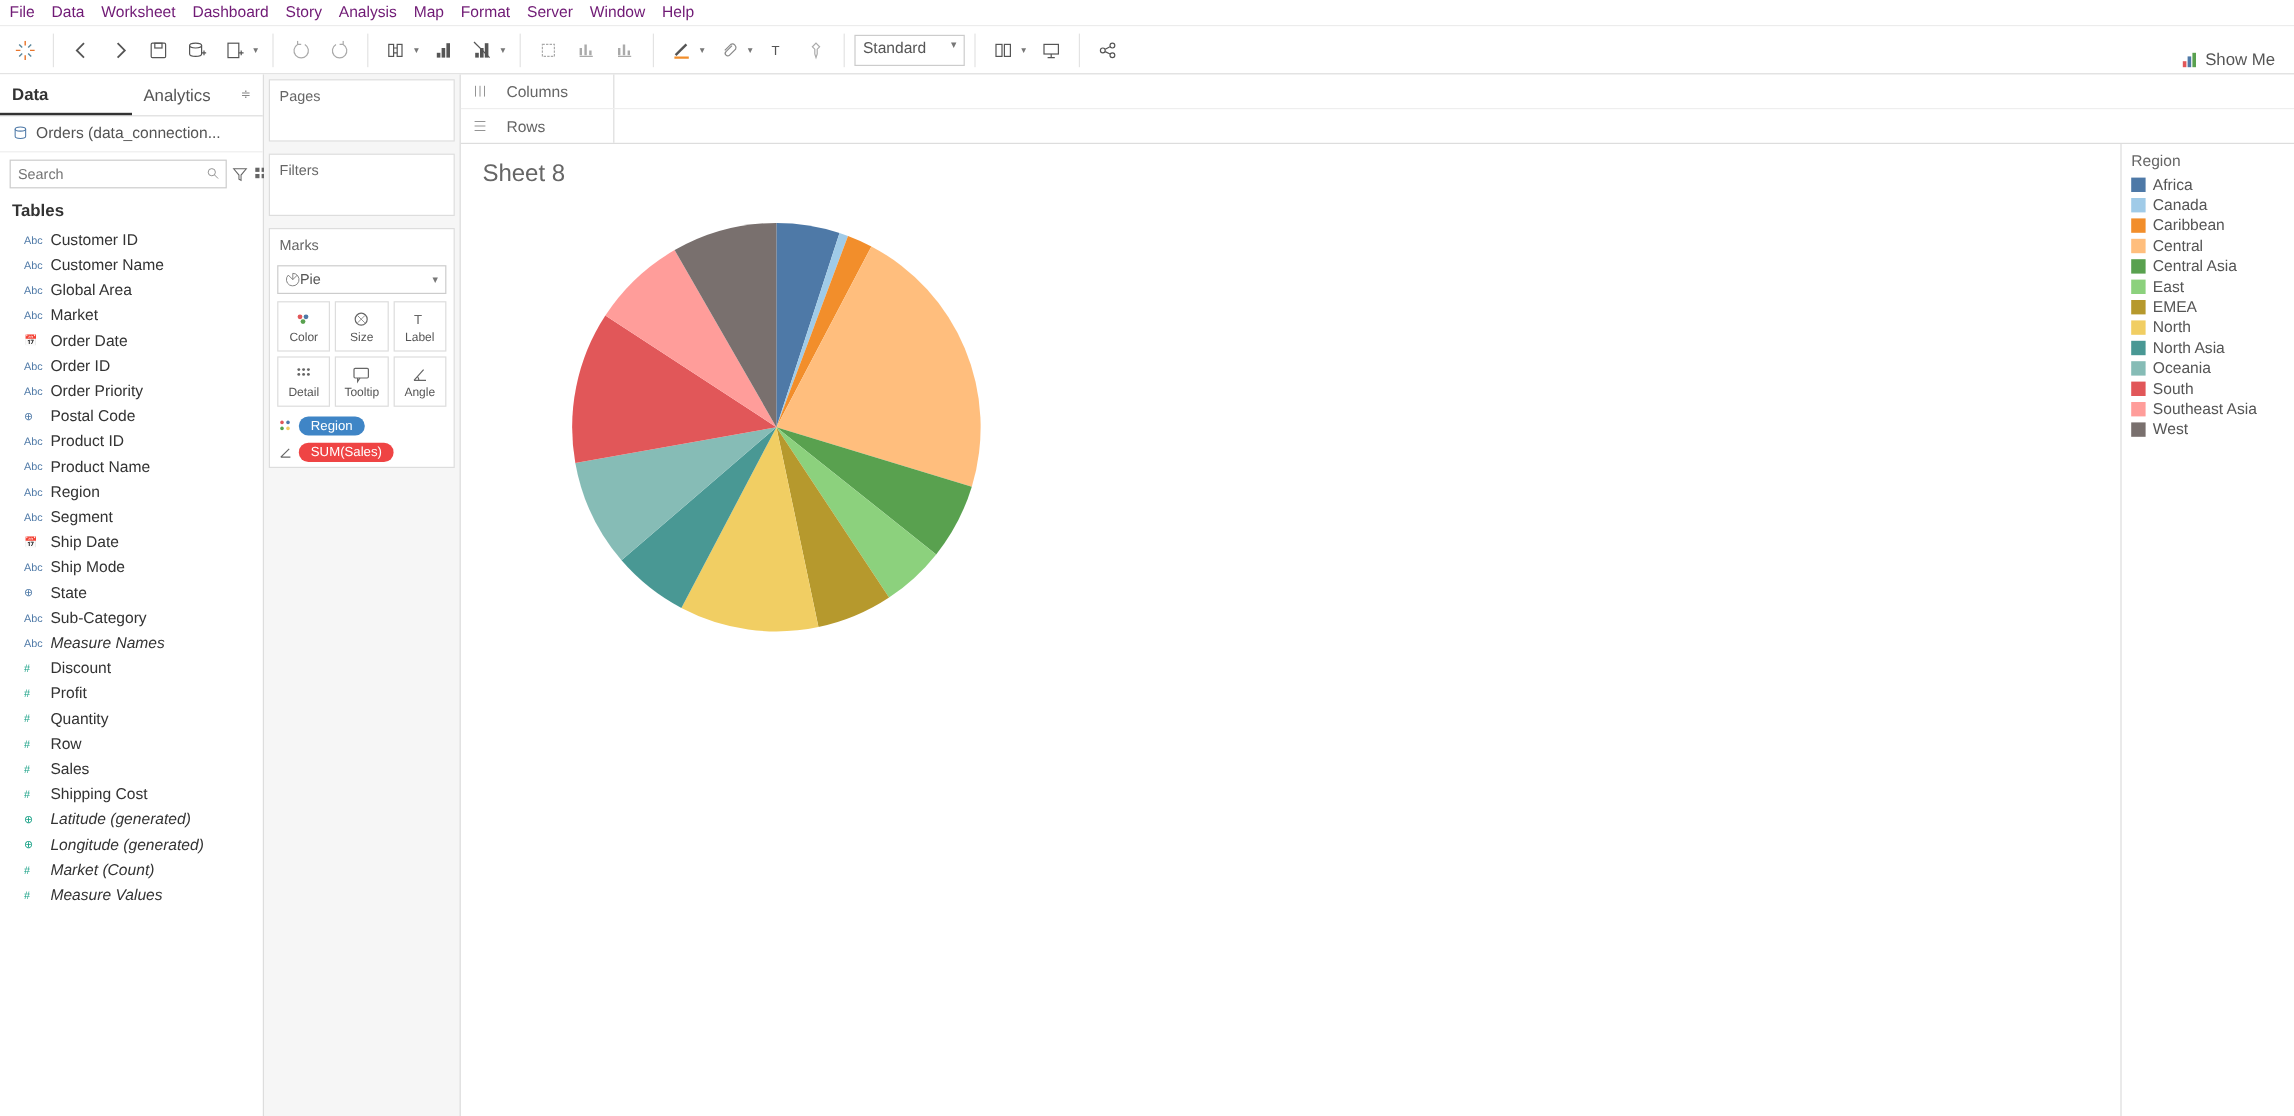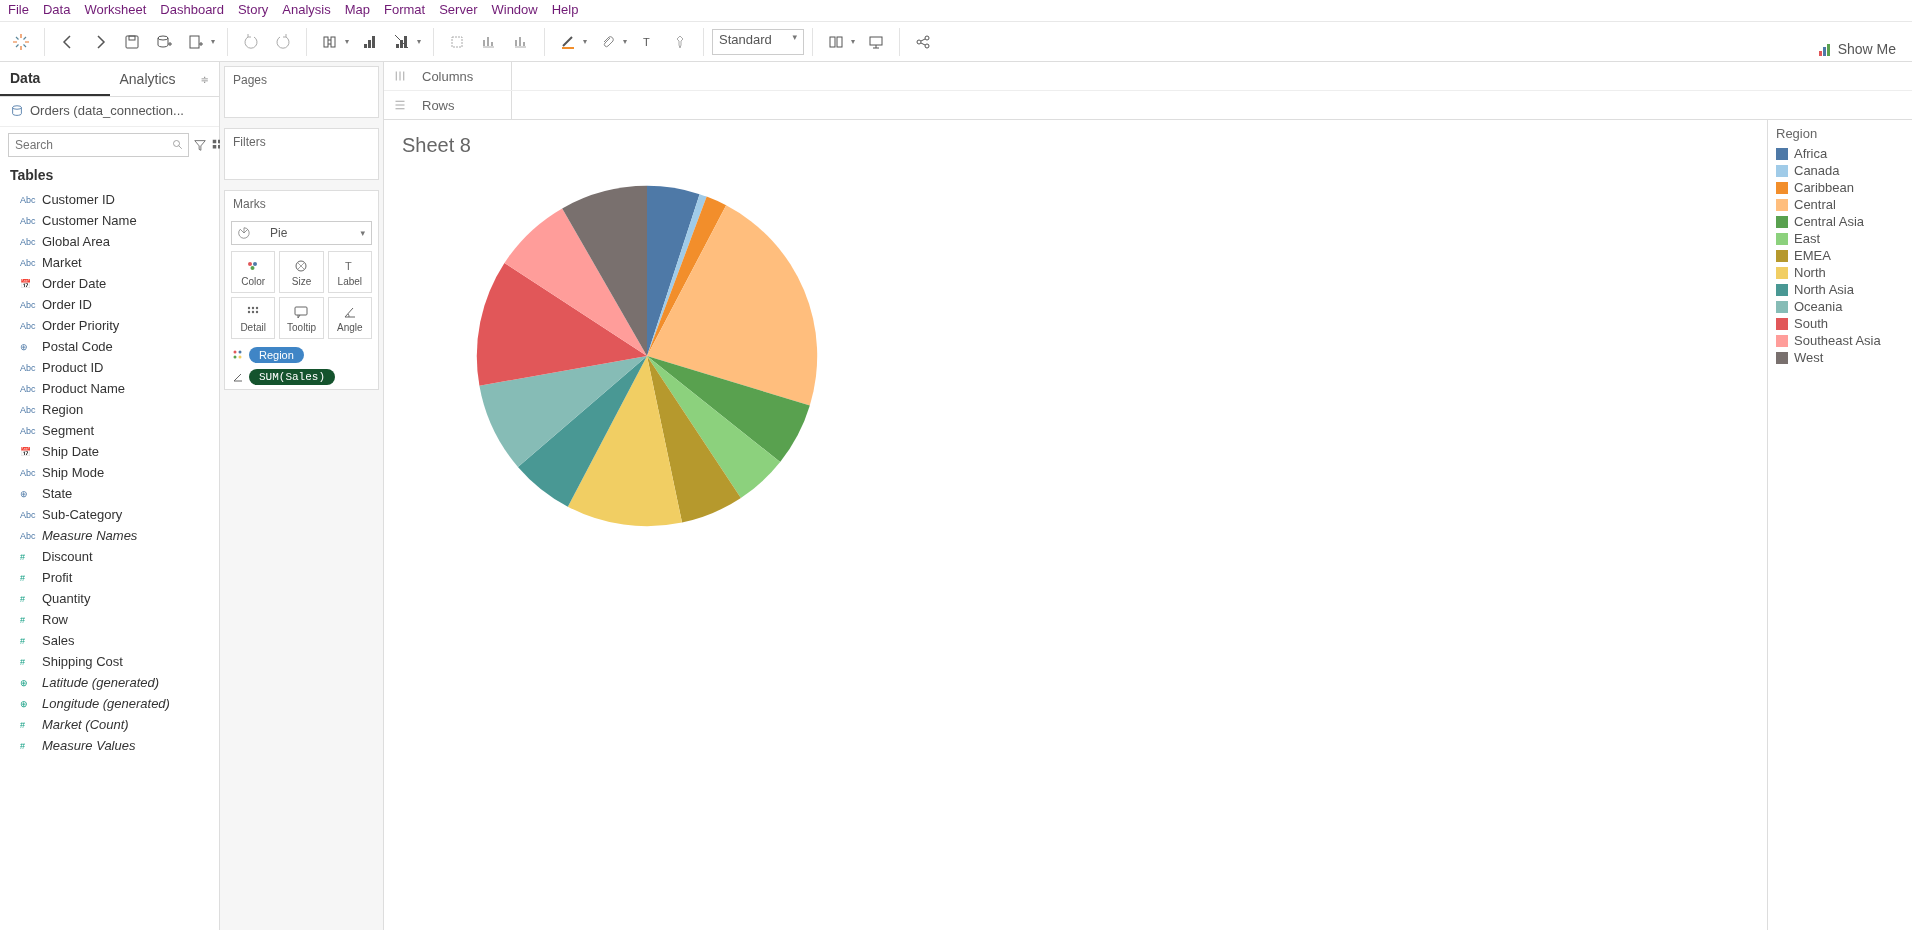--- a/index.html
+++ b/index.html
@@ -37,28 +37,28 @@
   .field .fname { color:#333; }
   .field.italic .fname { font-style:italic; }
   .field.green-type .ftype{ color:#16a085;}
   
   .cards { width:164px; border-right:1px solid #ddd; background:#f6f6f6; display:flex; flex-direction:column; gap:10px; padding:4px;}
   .card { border:1px solid #ddd; background:#fff; }
   .card-title { padding:6px 8px; font-size:12px; color:#666; }
   .pages-card .card-title, .filters-card .card-title{ border-bottom:none;}
   .pages-card, .filters-card { min-height:52px;}
   .marks-card .card-title {}
-  .mark-type { margin:4px 6px 6px; border:1px solid #ccc; height:24px; display:flex; align-items:center; padding:0 6px; gap:20px; font-size:12px; color:#555;}
+  .mark-type { margin:4px 6px 6px; border:1px solid #ccc; height:24px; display:flex; align-items:center; padding:0 6px; gap:0; font-size:12px; color:#555;}
   .mark-grid { display:grid; grid-template-columns:repeat(3,1fr); gap:4px; padding:0 6px 6px;}
   .mark-cell { border:1px solid #ddd; height:42px; display:flex; flex-direction:column; align-items:center; justify-content:center; gap:2px; font-size:10px; color:#555;}
   .mark-cell svg { width:16px; height:16px; color:#666;}
   .pill-row { display:flex; align-items:center; gap:4px; padding:2px 6px 4px;}
   .pill { border-radius:11px; color:#fff; font-size:11px; padding:2px 10px; white-space:nowrap;}
   .pill.blue { background:#3f85c6;}
-  .pill.green { background:#14532d;font-family:Liberation Mono, monospace;}
+  .pill.green { background:#ef4444;}
   .pill-pre { width:14px; height:14px; display:flex; align-items:center; justify-content:center;}
   .pill-pre.dots svg{width:12px;height:12px;}
   .pill-pre.angle svg{width:12px;height:12px;}
   
   .worksheet-main { flex:1; display:flex; flex-direction:column; }
   .shelves { border-bottom:1px solid #ddd; }
   .shelf { display:flex; border-bottom:1px solid #eee; }
   .shelf:last-child{border-bottom:none;}
   .shelf-label { width:128px; border-right:1px solid #ddd; padding:6px 10px; display:flex; align-items:center; gap:16px; color:#666; font-size:13px;}
   .shelf-drop { flex:1; min-height:28px; }

